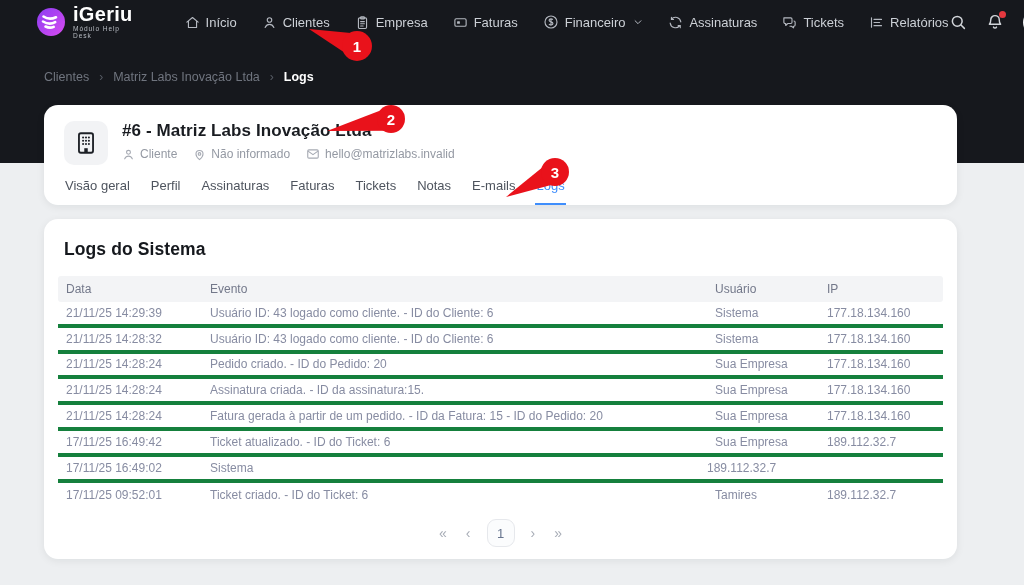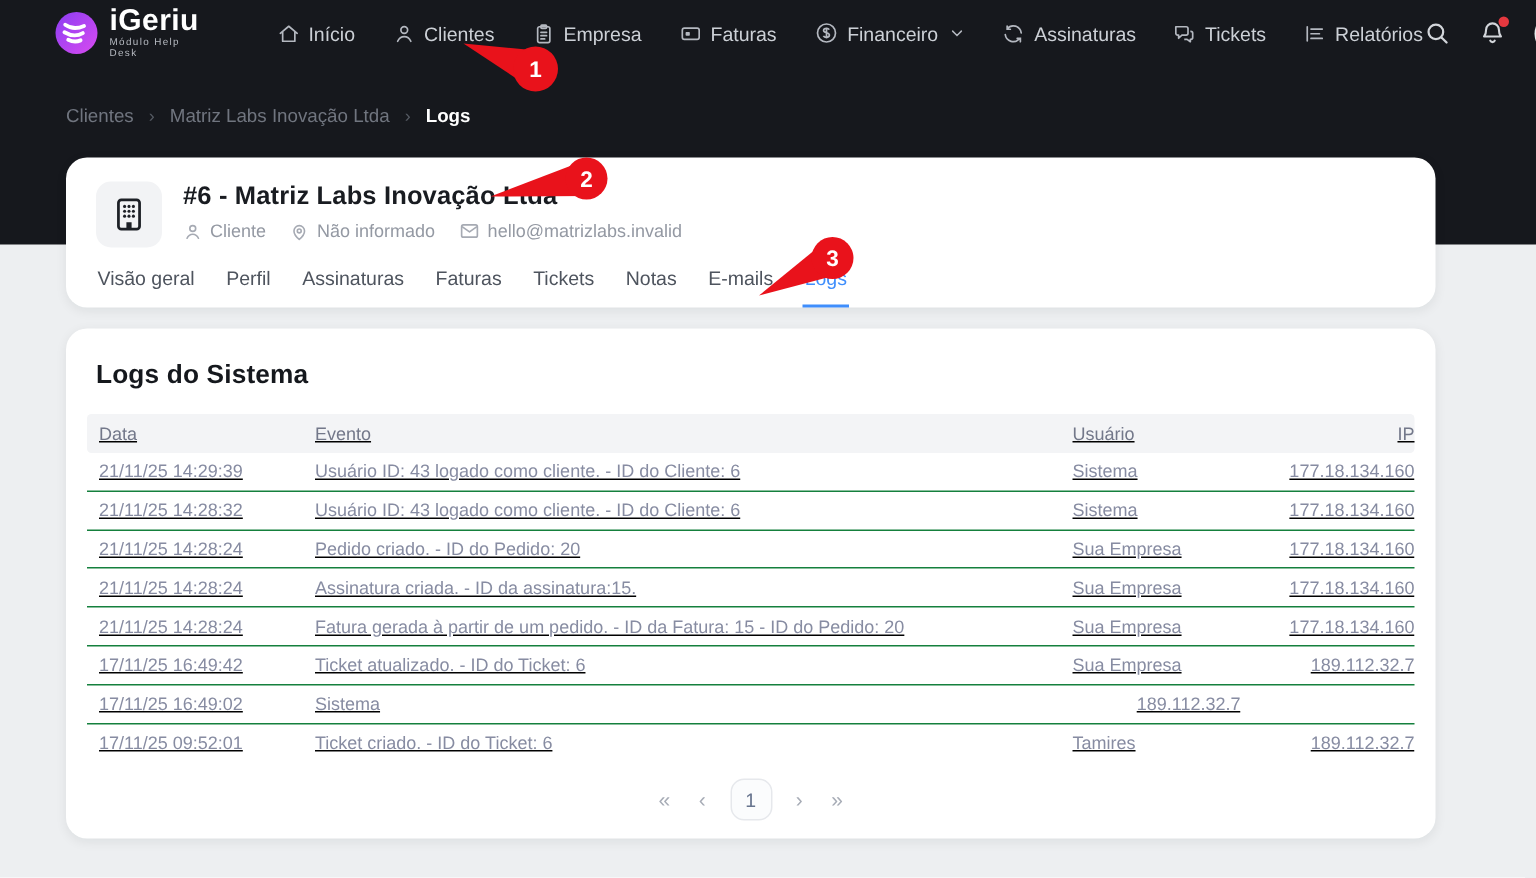--- a/index.html
+++ b/index.html
@@ -51,25 +51,25 @@
   .meta-item { display: flex; align-items: center; gap: 5px; color: #9throw499a3; color: #9499a3; font-size: 12px; }
   .meta-item svg { color: #a6aab3; }
 
   .tabs { display: flex; gap: 19px; margin-top: 13px; padding-left: 0; }
   .tab { font-size: 13px; color: #4e545e; padding: 0 1px 10px 1px; cursor: pointer; white-space: nowrap; border-bottom: 2px solid transparent; }
   .tab.active { color: var(--accent); border-bottom-color: var(--accent); }
 
   .logs-card { margin-top: 14px; padding: 14px 14px 12px 14px; min-height: 331px; }
   .logs-title { font-size: 17.5px; font-weight: bold; color: #15181d; margin: 6px 0 16px 6px; letter-spacing: .1px; }
 
-  .thead, .trow { display: grid; grid-template-columns: 144px 505px 120px 1fr; align-items: center; text-decoration: underline; }
+  .thead, .trow { display: grid; grid-template-columns: 144px 505px 120px 1fr; align-items: center; }
   .thead { background: #f3f4f6; border-radius: 3px; height: 26px; }
   .th { font-size: 12px; color: #73788a; padding-left: 8px; }
-  .th.center, .td.center { text-align: right; padding-left: 0; }
-  .trow { height: 25.8px; border-bottom: 1px solid #15803d; }
+  .th.center, .td.center { text-align: left; padding-left: 0; }
+  .trow { height: 25.8px; border-bottom: 4px solid #15803d; }
   .trow:last-child { border-bottom: none; }
   .td { font-size: 12px; color: #878ca2; padding-left: 8px; white-space: nowrap; overflow: hidden; }
 
   .pagination { display: flex; align-items: center; justify-content: center; gap: 13px; margin-top: 11px; }
   .page-nav { color: #a7acb6; font-size: 14px; cursor: pointer; padding: 0 3px; }
   .page-current { width: 28px; height: 28px; border: 1px solid #e6e8ec; background: #fbfcfd; border-radius: 9px; display: flex; align-items: center; justify-content: center; font-size: 13px; color: #68758f; cursor: pointer; }
 
   
   .annotations { position: absolute; left: 0; top: 0; width: 1024px; height: 585px; pointer-events: none; }
   .ann-num { fill: #fff; font-size: 15px; font-weight: bold; font-family: "Liberation Sans", sans-serif; }

